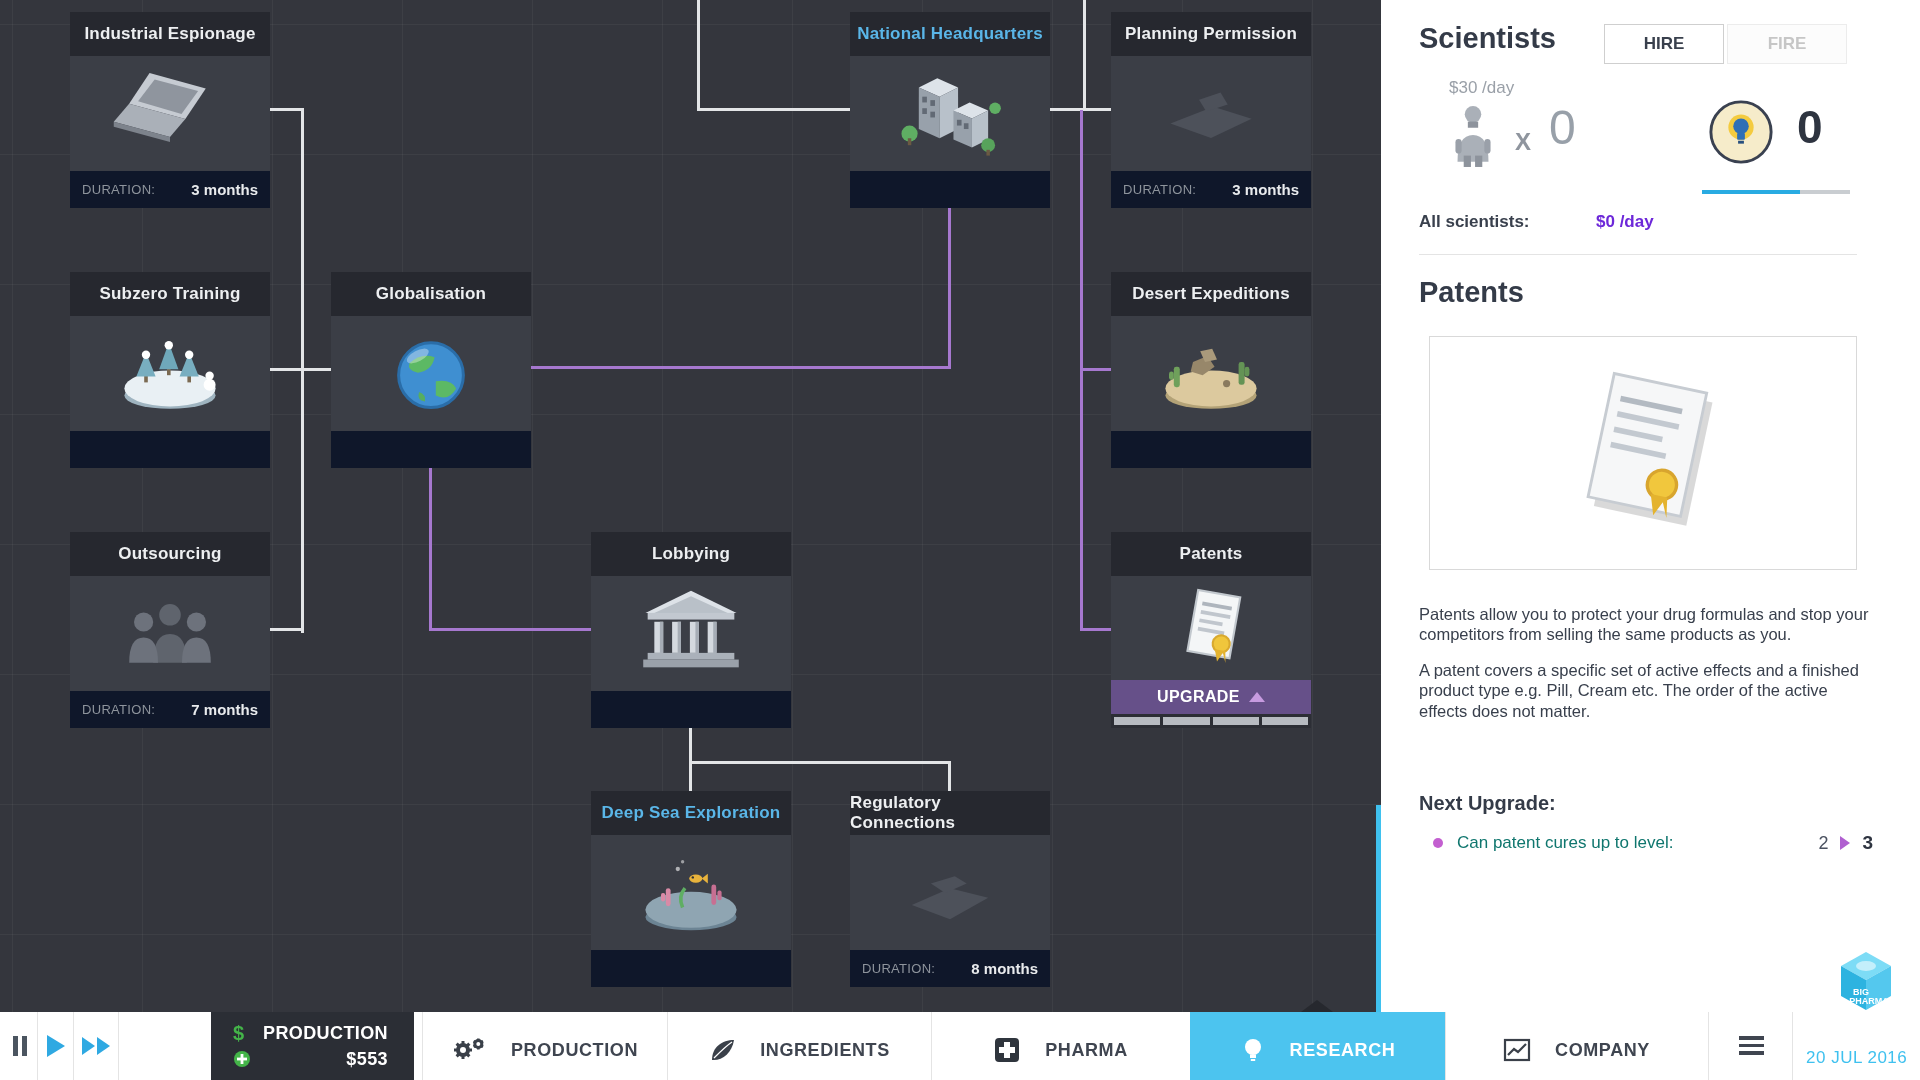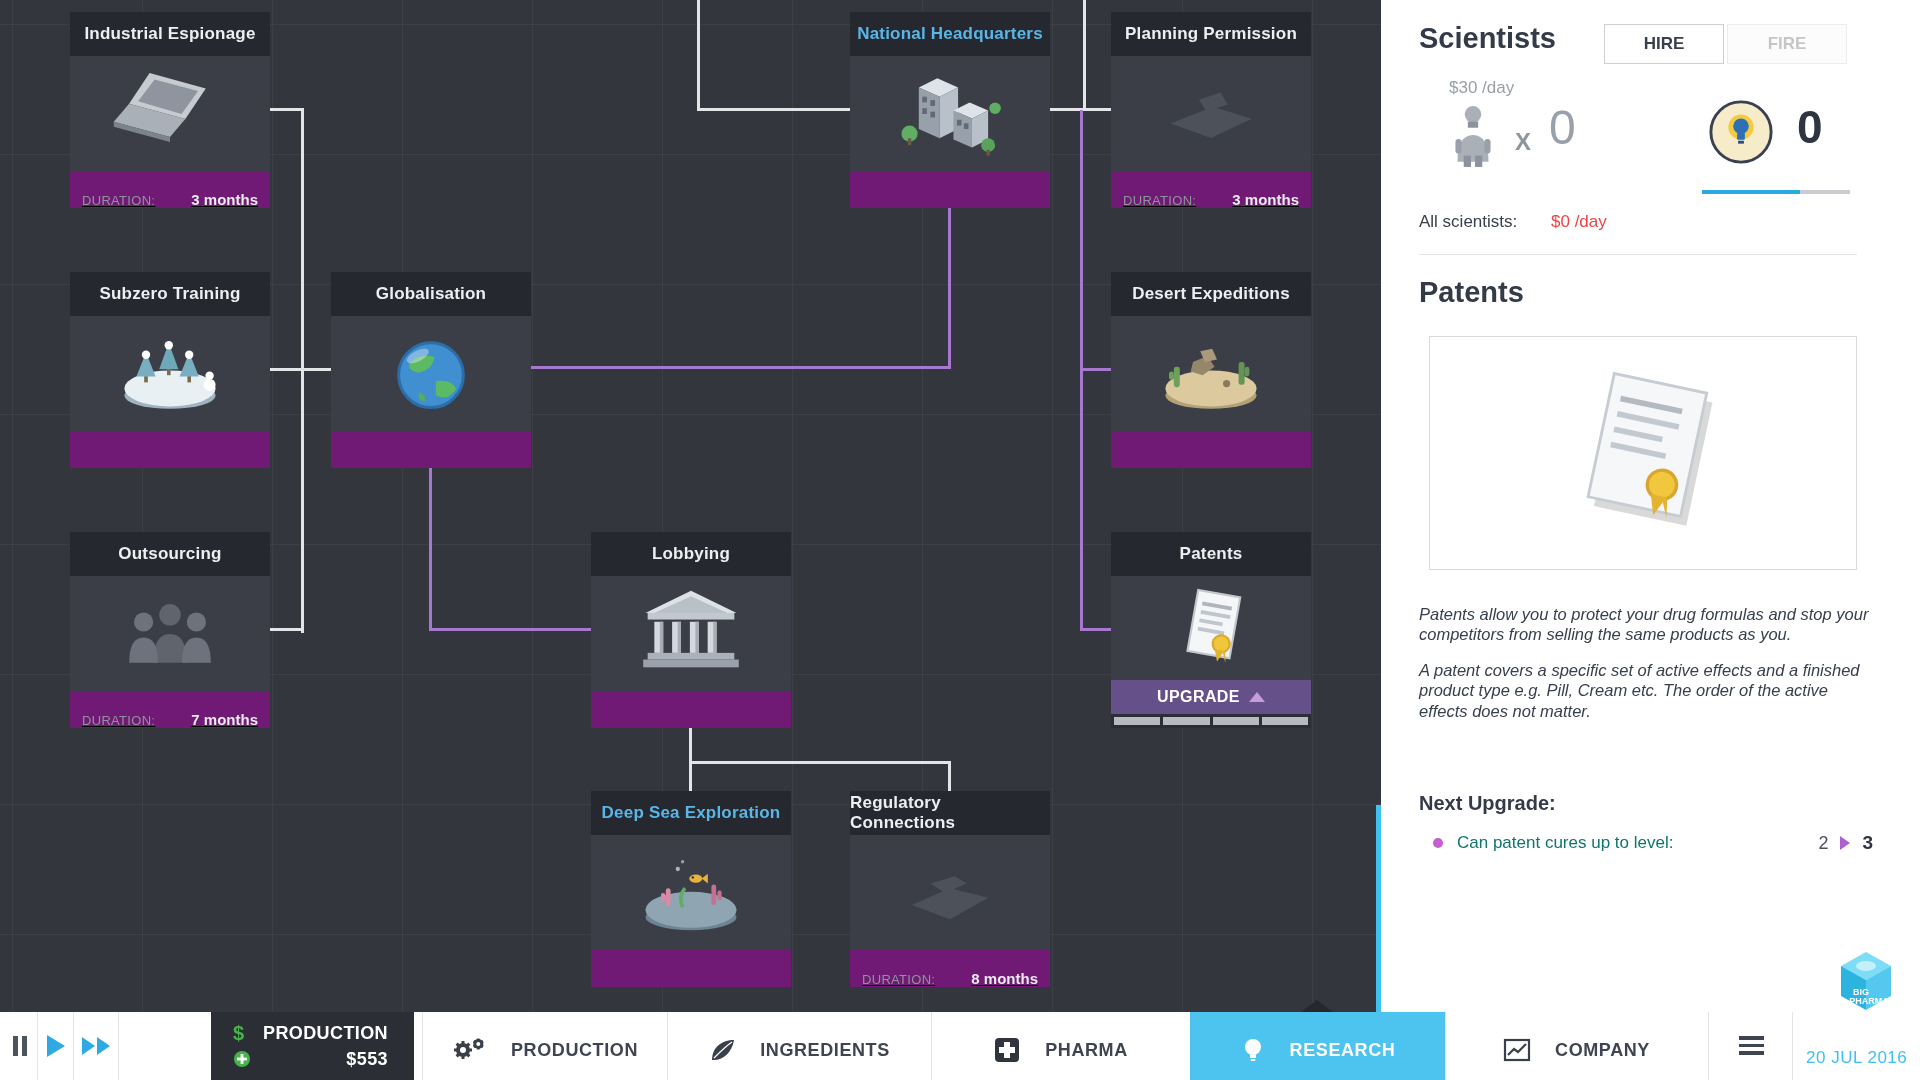--- a/index.html
+++ b/index.html
@@ -11,45 +11,45 @@
     background-image:linear-gradient(rgba(255,255,255,.045) 1px,transparent 1px),
                      linear-gradient(90deg,rgba(255,255,255,.045) 1px,transparent 1px);
     background-size:130px 130px;background-position:12px 24px;}
   .wl{position:absolute;background:#e3e5e7;}
   .pl{position:absolute;background:#a678cf;}
   .node{position:absolute;width:200px;height:196px;background:#3b3e46;}
   .node-title{height:44px;background:#26282f;color:#edeff1;font-size:17px;font-weight:700;
      display:flex;align-items:center;justify-content:center;letter-spacing:.2px;}
   .node.blue-title .node-title{color:#5ab6e8;}
   .node-body{height:116px;display:flex;align-items:center;justify-content:center;}
-  .node-footer{position:absolute;bottom:0;left:0;width:200px;height:37px;background:#701a75;
-     display:flex;align-items:flex-end;justify-content:space-between;box-sizing:border-box;padding:0 12px;text-decoration:underline;}
+  .node-footer{position:absolute;bottom:0;left:0;width:200px;height:37px;background:#0f172a;
+     display:flex;align-items:center;justify-content:space-between;box-sizing:border-box;padding:0 12px;}
   .dur-label{color:#8e949c;font-size:13px;letter-spacing:.3px;}
   .dur-value{color:#e9ebed;font-size:15px;font-weight:700;}
   .upgrade-strip{position:absolute;bottom:14px;left:0;width:200px;height:34px;background:#665089;
      display:flex;align-items:center;justify-content:center;gap:9px;color:#fff;font-size:16px;font-weight:700;letter-spacing:.4px;}
   .upgrade-arrow{width:0;height:0;border-left:8px solid transparent;border-right:8px solid transparent;
      border-bottom:10px solid #c79be0;}
   .pips{position:absolute;bottom:0;left:0;width:200px;height:14px;background:#2c2e35;
      display:flex;gap:3px;padding:3px;box-sizing:border-box;}
   .pip{flex:1;background:#b7bbc1;}
   #edge-strip{position:absolute;left:1376px;top:805px;width:5px;height:207px;background:#3fc1ef;}
 
   
   #panel{position:absolute;left:1381px;top:0;width:539px;height:1012px;background:#ffffff;color:#39404d;}
   #panel .abs{position:absolute;}
   .h1{font-size:29px;font-weight:700;color:#343b48;}
   .btn{position:absolute;width:120px;height:40px;display:flex;align-items:center;justify-content:center;
      font-size:17px;font-weight:700;box-sizing:border-box;background:#fff;}
   .btn.hire{border:1px solid #cfcfcf;color:#39404d;}
   .btn.fire{border:1px solid #ececec;color:#c6c6c6;background:#fcfcfc;}
   .muted{color:#9aa0a8;}
-  .red{color:#ef4444;font-weight:400;}
+  .red{color:#6d28d9;font-weight:700;margin-left:45px;}
   .divider{position:absolute;height:1px;background:#e4e4e4;}
-  .para{font-size:16.5px;line-height:1.24;color:#39404d;font-style:italic;}
+  .para{font-size:16.5px;line-height:1.24;color:#39404d;}
   .dot{width:10px;height:10px;border-radius:50%;background:#c35fd0;}
   .level-arrow{width:0;height:0;border-top:7px solid transparent;border-bottom:7px solid transparent;
      border-left:10px solid #b05fd0;}
 
   
   #bar{position:absolute;left:0;top:1012px;width:1920px;height:68px;background:#ffffff;}
   .sep{position:absolute;top:0;width:1px;height:68px;background:#e4e4e4;}
   .timebtn{position:absolute;top:0;height:68px;display:flex;align-items:center;justify-content:center;}
   .pausebars{display:flex;gap:4px;}
   .pausebars div{width:5px;height:20px;background:#4b5560;}
@@ -346,21 +346,21 @@
     <rect x="31" y="36" width="8" height="7" rx="1" fill="#2f6fb5"></rect>
     <rect x="32" y="44" width="6" height="3" fill="#274f7e"></rect>
   </svg>
 
   <div class="abs" style="left:416px;top:100px;font-size:46px;color:#2e3440;font-weight:700">0</div>
 
   <div class="abs" style="left:321px;top:190px;width:148px;height:4px;background:#c9cdd1">
     <div style="width:98px;height:4px;background:#29abe2"></div>
   </div>
 
-  <div class="abs" style="left:38px;top:212px;font-size:17px;font-weight:400;color:#39404d">All scientists:</div>
+  <div class="abs" style="left:38px;top:212px;font-size:17px;font-weight:700;color:#39404d">All scientists:</div>
   <div class="abs red" style="left:170px;top:212px;font-size:17px">$0 /day</div>
 
   <div class="divider" style="left:38px;top:254px;width:438px"></div>
 
   <div class="abs h1" style="left:38px;top:276px">Patents</div>
 
   <div class="abs" style="left:48px;top:336px;width:428px;height:234px;border:1px solid #d9d9d9;box-sizing:border-box;display:flex;align-items:center;justify-content:center">
     <svg width="210" height="180" viewBox="0 0 180 160">
       <g transform="rotate(12 94 76)" opacity="0.15">
         <rect x="58" y="24" width="84" height="112" fill="#000000"></rect>

